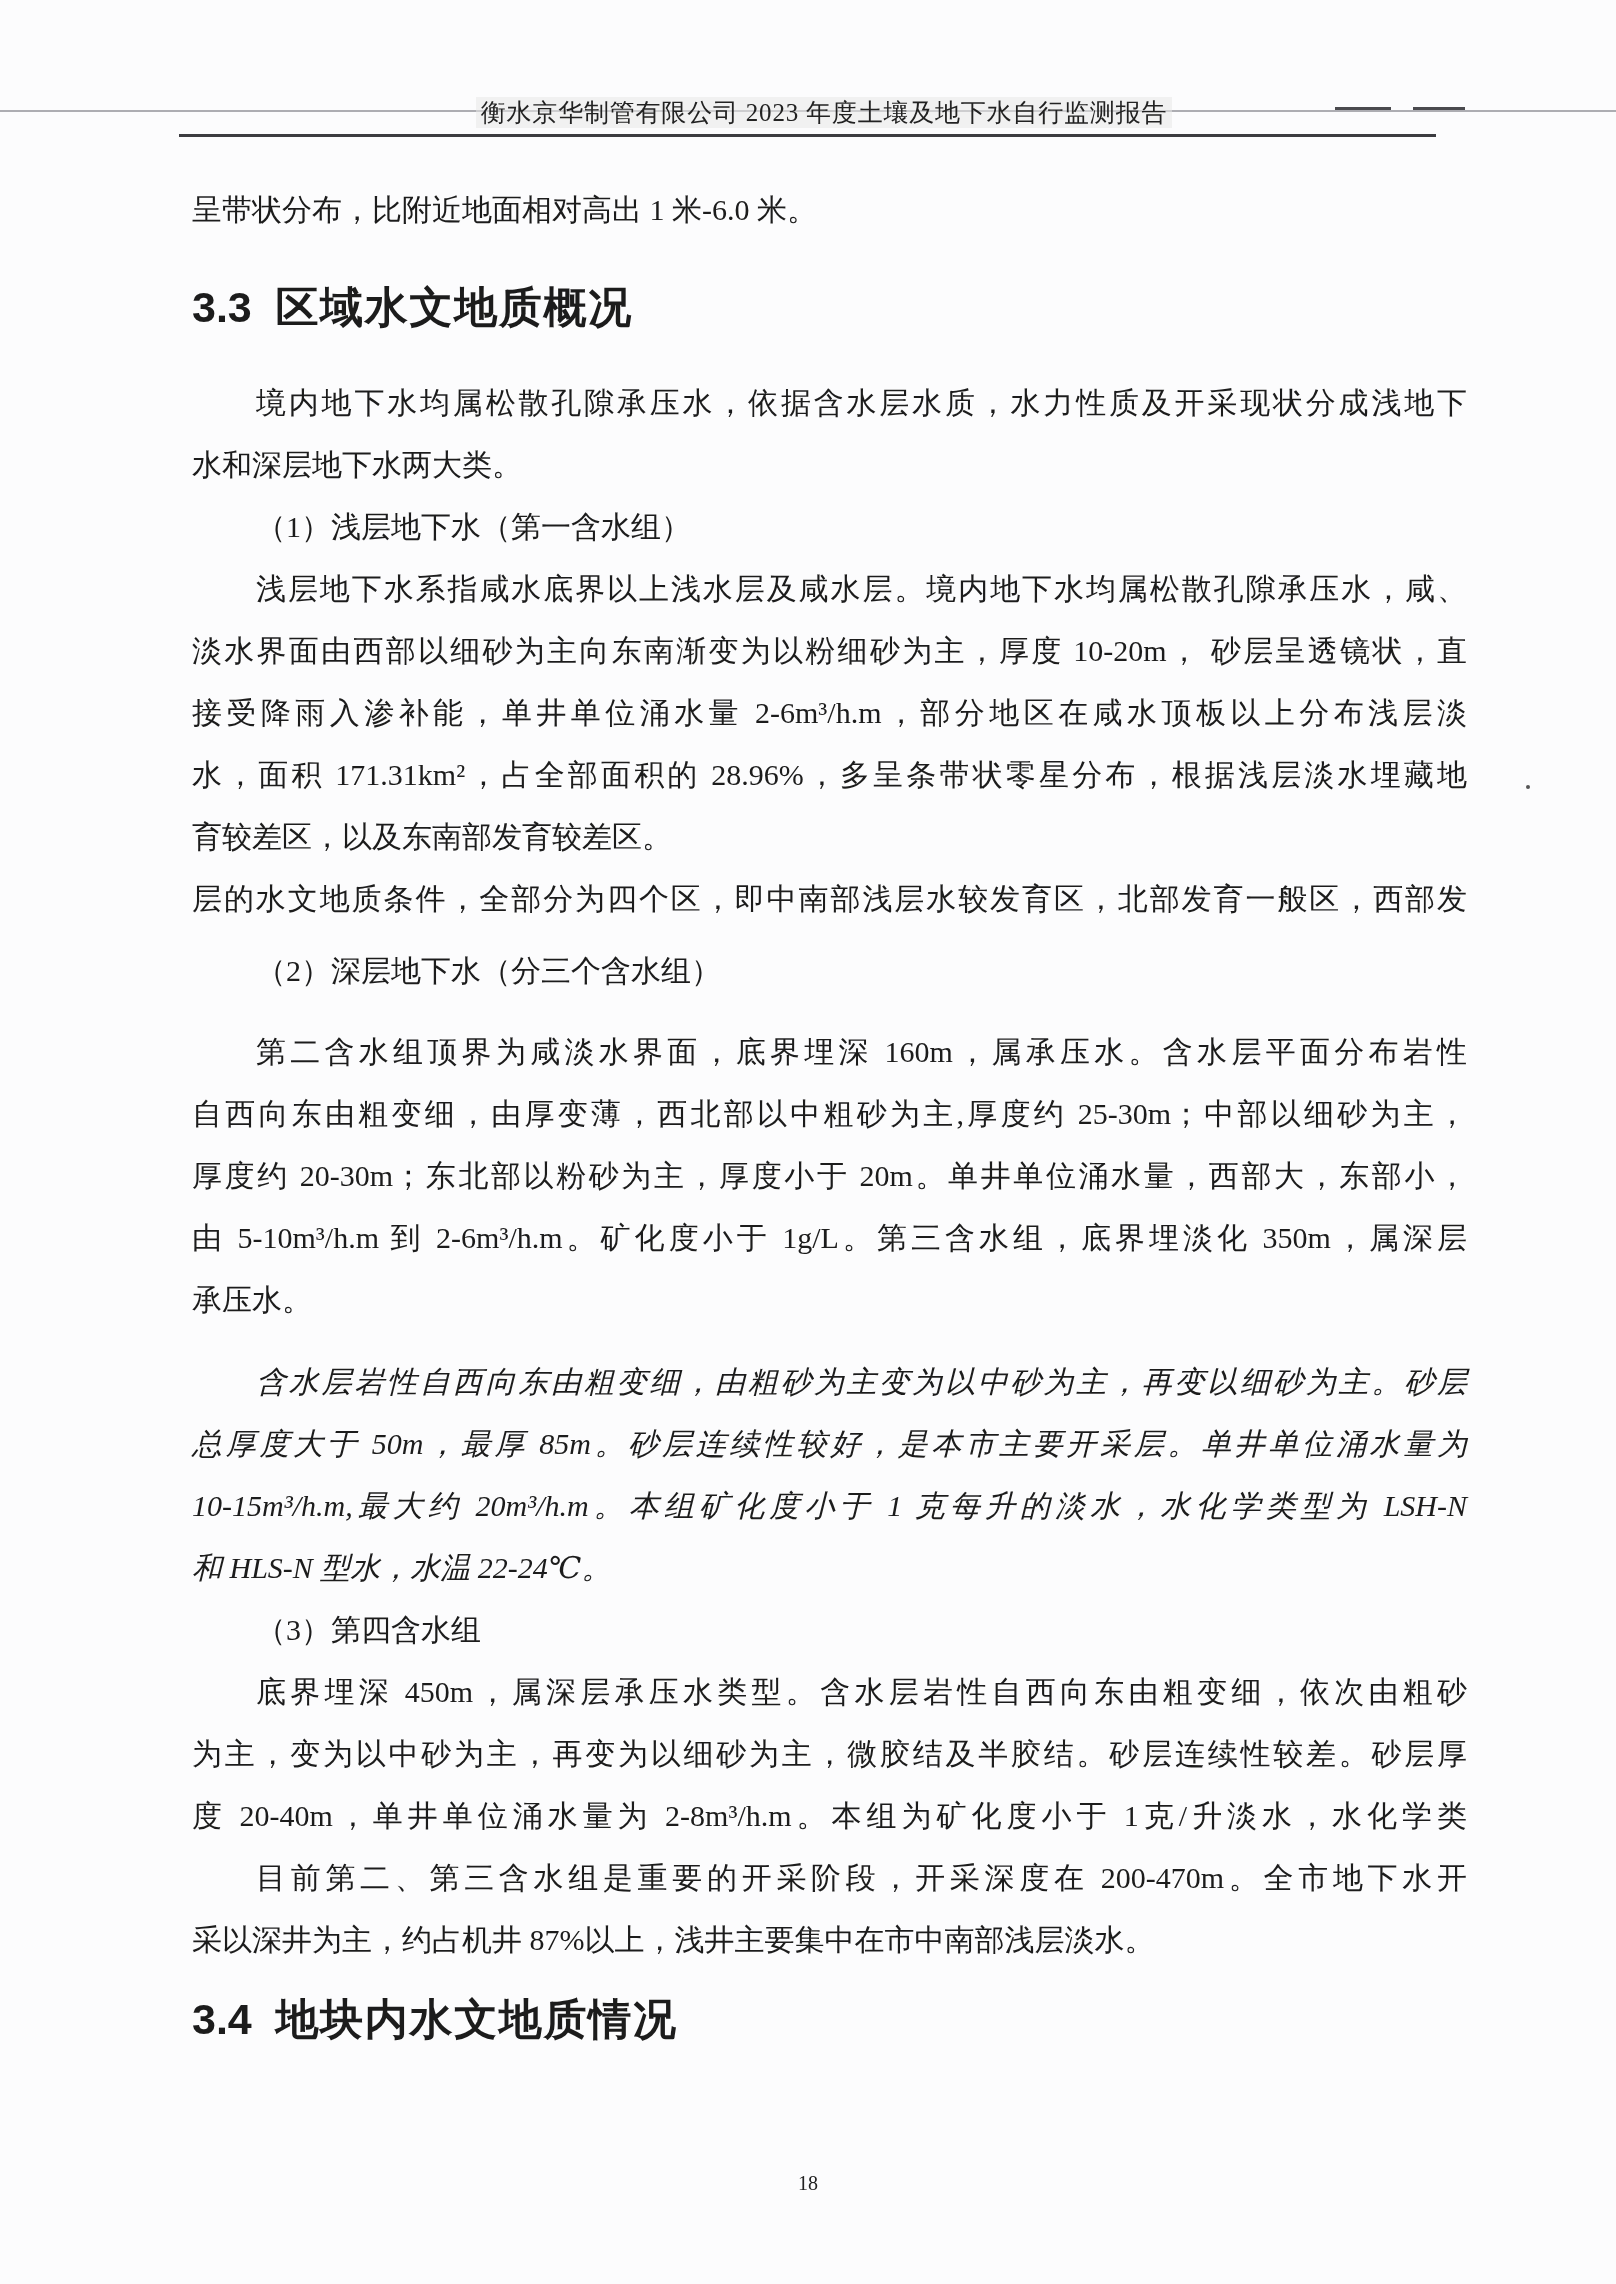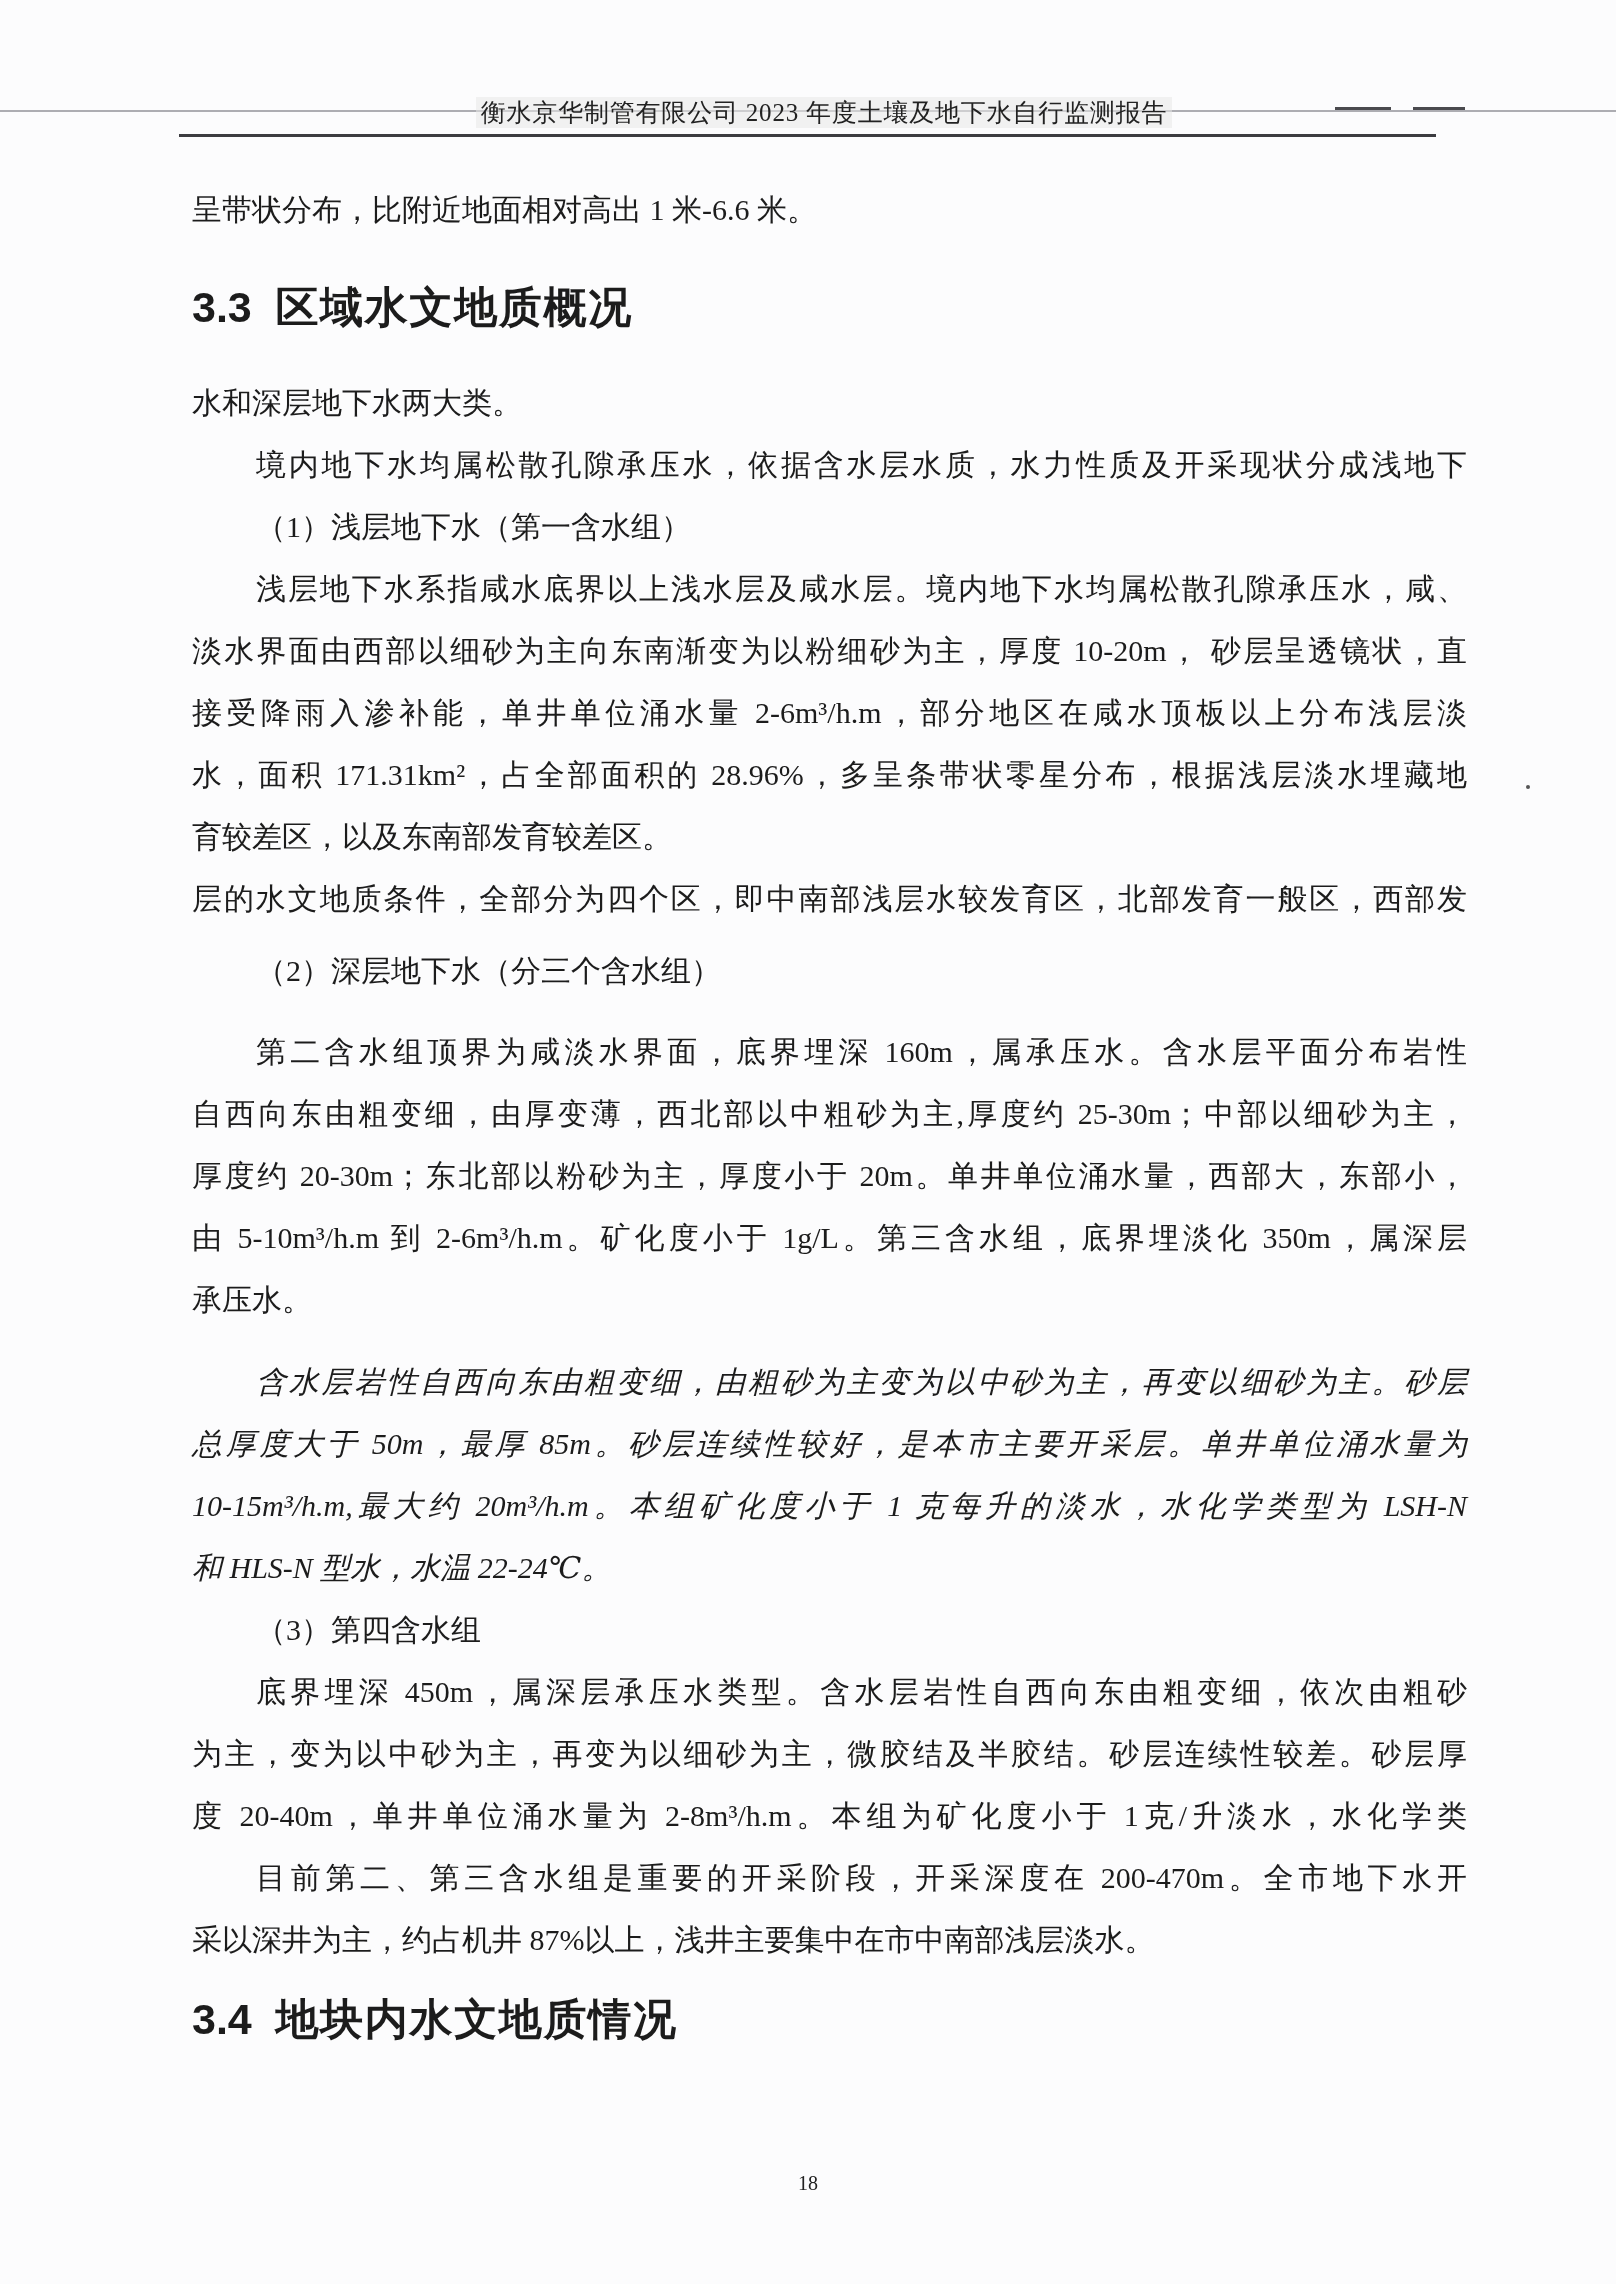--- a/index.html
+++ b/index.html
@@ -85,29 +85,29 @@
   <div class="rule-light"></div>
   <div class="rule-dash d1"></div>
   <div class="rule-dash d2"></div>
   <div class="rule-dark"></div>
   <div class="hdr-title">
     <span>衡水京华制管有限公司 2023 年度土壤及地下水自行监测报告</span>
   </div>
 
   <div class="content">
 
-    <div class="line">呈带状分布，比附近地面相对高出 1 米-6.6 米。</div>
+    <div class="line">呈带状分布，比附近地面相对高出 1 米-6.0 米。</div>
 
     <div class="sec-heading mt-h33">
       <span class="num">3.3</span><span>区域水文地质概况</span>
     </div>
 
     <div class="para mt-p1">
+      <div class="line j ind">境内地下水均属松散孔隙承压水，依据含水层水质，水力性质及开采现状分成浅地下</div>
       <div class="line">水和深层地下水两大类。</div>
-      <div class="line j ind">境内地下水均属松散孔隙承压水，依据含水层水质，水力性质及开采现状分成浅地下</div>
     </div>
 
     <div class="line ind">（1）浅层地下水（第一含水组）</div>
 
     <div class="para">
       <div class="line j ind">浅层地下水系指咸水底界以上浅水层及咸水层。境内地下水均属松散孔隙承压水，咸、</div>
       <div class="line j">淡水界面由西部以细砂为主向东南渐变为以粉细砂为主，厚度 10-20m， 砂层呈透镜状，直</div>
       <div class="line j">接受降雨入渗补能，单井单位涌水量 2-6m³/h.m，部分地区在咸水顶板以上分布浅层淡</div>
       <div class="line j">水，面积 171.31km²，占全部面积的 28.96%，多呈条带状零星分布，根据浅层淡水埋藏地</div>
       <div class="line">育较差区，以及东南部发育较差区。</div>

